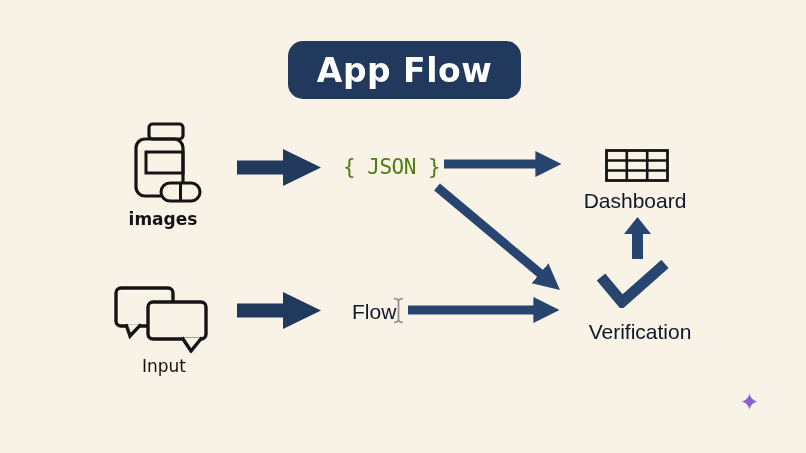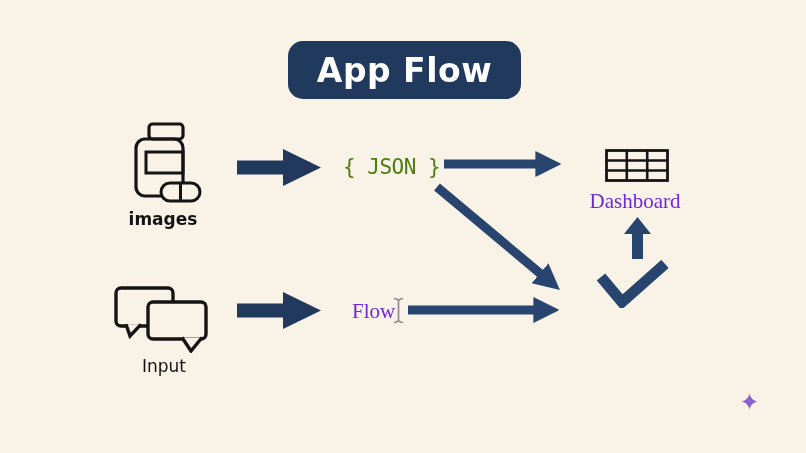--- a/index.html
+++ b/index.html
@@ -32,22 +32,22 @@
   .caption {
     text-align: center;
     color: #141414;
     font-size: 17px;
     line-height: 20px;
     font-family: "DejaVu Sans", sans-serif;
   }
   .caption .bold { font-weight: bold; }
 
   .step-label {
-    color: #6d28d9;
-    font-family: Liberation Serif, serif;
+    color: #0f172a;
+    font-family: Liberation Sans, sans-serif;
   }
   #json-label {
     left: 343px; top: 155px;
     font-family: "DejaVu Sans Mono", monospace;
     font-size: 21px; line-height: 25px;
     letter-spacing: -0.5px;
     color: #4d7c0f;
   }
   #text-label {
     left: 352px; top: 299px;
@@ -150,20 +150,21 @@
   <div class="abs step-label" id="dashboard-label">Dashboard</div>
 
   <svg class="abs" style="left:624px; top:217px;" width="27" height="42" viewBox="0 0 27 42">
     <polygon points="13.5,0 27,17 19,17 19,42 8,42 8,17 0,17" fill="#27456e"></polygon>
   </svg>
 
   <svg class="abs" style="left:597px; top:260px;" width="72" height="48" viewBox="0 0 72 48">
     <polyline points="4,17 25,42 68,4" fill="none" stroke="#27456e" stroke-width="11" stroke-linecap="butt" stroke-linejoin="miter"></polyline>
   </svg>
 
+  <div class="abs step-label" id="verification-label">Verification</div>
 
   <div class="abs gemini">
     <svg class="abs" style="left:58px; top:0;" width="17" height="17" viewBox="0 0 16 16">
       <path d="M8 0 C8.6 4.5 11.5 7.4 16 8 C11.5 8.6 8.6 11.5 8 16 C7.4 11.5 4.5 8.6 0 8 C4.5 7.4 7.4 4.5 8 0 Z" fill="#8b5fd6"></path>
     </svg>
   </div>
 
 </div>
 
 </body></html>

